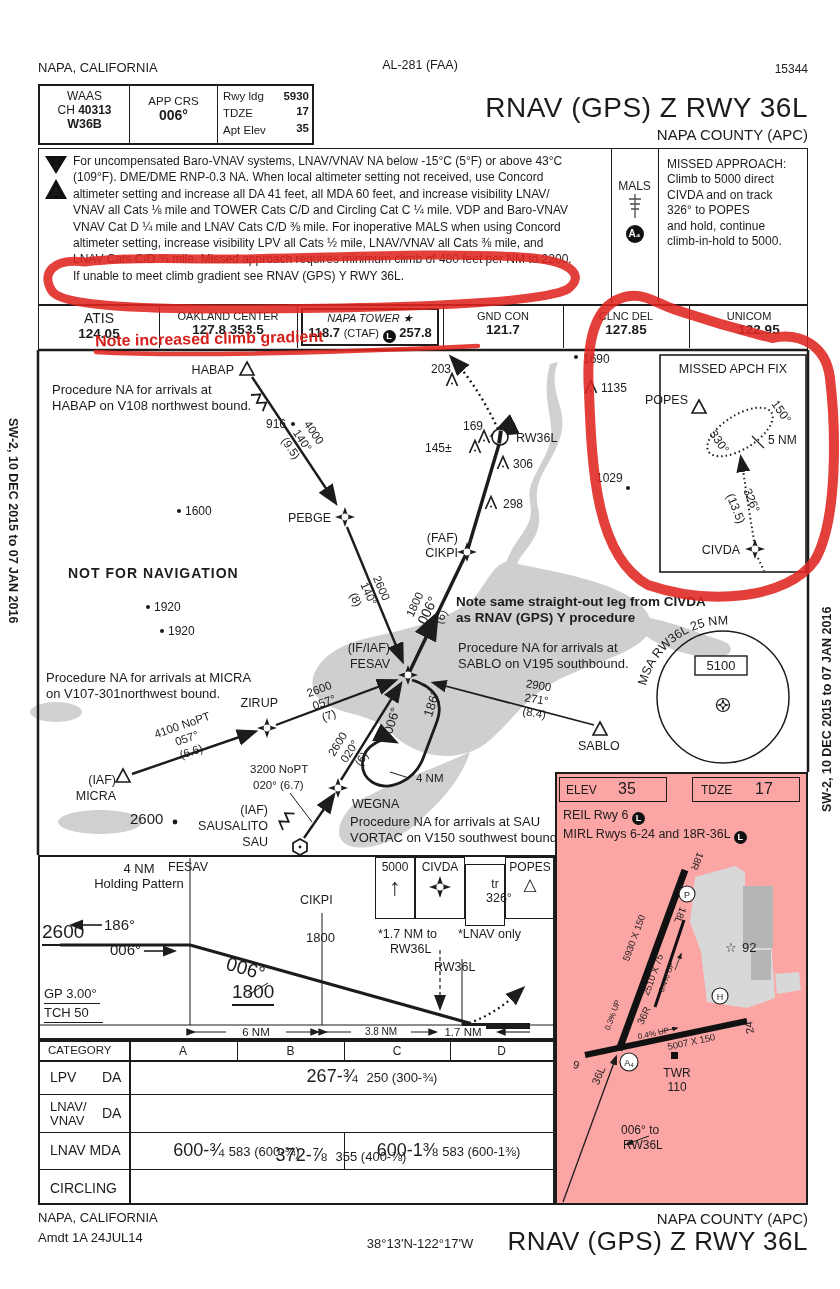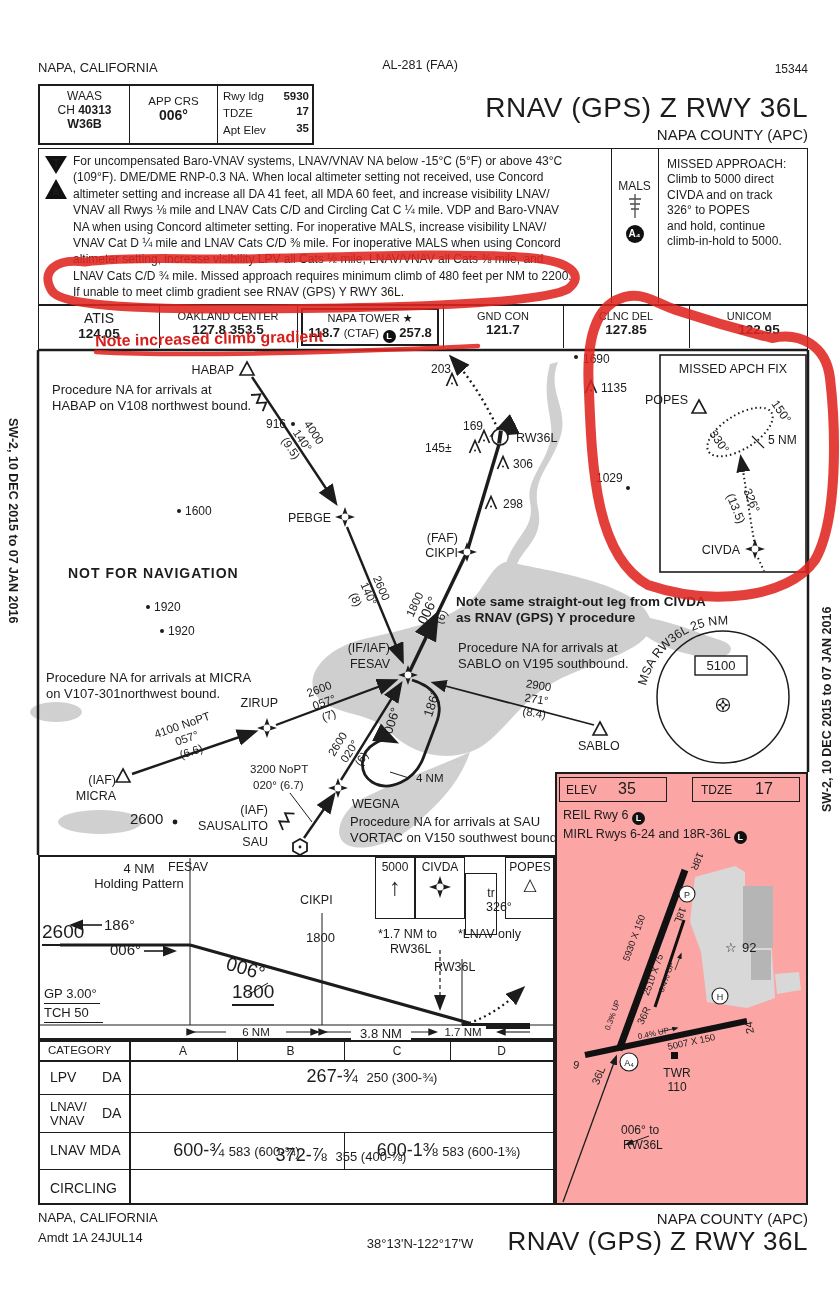--- a/index.html
+++ b/index.html
@@ -53,22 +53,21 @@
     <svg class="abs" style="left:5px;top:6px;" width="24" height="52" viewBox="0 0 24 52">
       <polygon points="1,1 23,1 12,19" fill="#111"></polygon>
       <text x="12" y="12" text-anchor="middle" font-size="11" font-weight="bold" fill="#fff">T</text>
       <polygon points="12,24 1,44 23,44" fill="#111"></polygon>
       <text x="12" y="41" text-anchor="middle" font-size="11" font-weight="bold" fill="#fff">A</text>
     </svg>
     <div class="abs" style="left:34px;top:4px;width:536px;font-size:12px;line-height:16.4px;">
       <div>For uncompensated Baro-VNAV systems, LNAV/VNAV NA below -15°C (5°F) or above 43°C</div>
       <div>(109°F).  DME/DME RNP-0.3 NA.  When local altimeter setting not received, use Concord</div>
       <div>altimeter setting and increase all DA 41 feet, all MDA 60 feet, and increase visibility LNAV/</div>
-      <div>VNAV all Rwys ⅛ mile and LNAV Cats C/D and Circling Cat C ¼ mile.  VDP and  Baro-VNAV</div>
-      <div>NA when using Concord altimeter setting.  For inoperative MALS, increase visibility LNAV/</div>
+      <div>VNAV all Cats ⅛ mile and TOWER Cats C/D and Circling Cat C ¼ mile.  VDP and  Baro-VNAV</div>
       <div>VNAV Cat D ¼ mile and LNAV Cats C/D ⅜ mile.  For inoperative MALS when using Concord</div>
       <div>altimeter setting, increase visibility LPV all Cats ½ mile, LNAV/VNAV all Cats ⅜ mile, and</div>
       <div>LNAV Cats C/D ¾ mile.  Missed approach requires minimum climb of 480 feet per NM to 2200.</div>
       <div>If unable to meet climb gradient see RNAV (GPS) Y RWY 36L.</div>
     </div>
     <div class="abs vline" style="left:572px;top:0;height:154px;"></div>
     <div class="abs vline" style="left:619px;top:0;height:154px;"></div>
     <div class="abs c" style="left:572px;top:30px;width:47px;">
       <div style="font-size:12px;">MALS</div>
       <svg width="20" height="26" viewBox="0 0 20 26">
@@ -94,21 +93,21 @@
       <div style="font-size:14px;">ATIS</div>
       <div class="b" style="font-size:13.5px;">124.05</div>
     </div>
     <div class="abs vline" style="left:120px;top:0;height:42px;"></div>
     <div class="abs c" style="left:120px;top:4px;width:138px;">
       <div style="font-size:11px;">OAKLAND CENTER</div>
       <div class="b" style="font-size:13.5px;">127.8 353.5</div>
     </div>
     <div class="abs vline" style="left:258px;top:0;height:42px;"></div>
     <div class="abs box2 c" style="left:262px;top:2px;width:138px;height:38px;">
-      <div style="font-size:11px;padding-top:2px;"><span>NAPA TOWER</span> <span>★</span></div>
+      <div style="font-size:11px;padding-top:2px;font-style:italic;"><span>NAPA TOWER</span> <span>★</span></div>
       <div style="font-size:13px;"><span class="b">118.7</span> <span style="font-size:11px;">(CTAF)</span> <span class="lcirc">L</span> <span class="b">257.8</span></div>
     </div>
     <div class="abs vline" style="left:404px;top:0;height:42px;"></div>
     <div class="abs c" style="left:404px;top:4px;width:120px;">
       <div style="font-size:11px;">GND CON</div>
       <div class="b" style="font-size:13.5px;">121.7</div>
     </div>
     <div class="abs vline" style="left:524px;top:0;height:42px;"></div>
     <div class="abs c" style="left:524px;top:4px;width:126px;">
       <div style="font-size:11px;">CLNC DEL</div>
@@ -405,32 +404,32 @@
       <div style="font-size:12px;padding-top:2px;">5000</div>
       <div style="font-size:24px;font-weight:bold;line-height:26px;">↑</div>
     </div>
     <div class="abs box c" style="left:40px;top:0;width:50px;height:62px;">
       <div style="font-size:12px;padding-top:2px;">CIVDA</div>
       <svg width="26" height="26" viewBox="-13 -13 26 26">
           <path d="M0,-11 L2.8,-2.8 L11,0 L2.8,2.8 L0,11 L-2.8,2.8 L-11,0 L-2.8,-2.8 Z" fill="#1c1c1c"></path>
           <circle r="3.6" fill="#fff"></circle>
         </svg>
     </div>
-    <div class="abs box c" style="left:90px;top:16px;width:32px;height:62px;padding-left:20px;">
+    <div class="abs box c" style="left:90px;top:7px;width:40px;height:62px;padding-left:20px;">
       <div style="font-size:12px;padding-top:12px;">tr</div>
       <div style="font-size:12.5px;">326°</div>
     </div>
     <div class="abs box c" style="left:130px;top:0;width:50px;height:62px;">
       <div style="font-size:12px;padding-top:2px;">POPES</div>
       <div style="font-size:17px;">△</div>
     </div>
   </div>
 
   <div class="abs c" style="left:226px;top:1026px;width:60px;background:#fff;font-size:11.5px;">6 NM</div>
-  <div class="abs c" style="left:351px;top:1026px;width:60px;background:#fff;font-size:13px;">3.8 NM</div>
+  <div class="abs c" style="left:351px;top:1026px;width:60px;background:#fff;font-size:10px;">3.8 NM</div>
   <div class="abs c" style="left:440px;top:1026px;width:46px;background:#fff;font-size:11.5px;">1.7 NM</div>
 
   <div class="abs box2" style="left:38px;top:1040px;width:517px;height:165px;">
     <div class="abs hline" style="left:0;top:18px;width:513px;border-top-width:2px;"></div>
     <div class="abs hline" style="left:0;top:52px;width:513px;"></div>
     <div class="abs hline" style="left:0;top:90px;width:513px;"></div>
     <div class="abs hline" style="left:0;top:127px;width:513px;"></div>
     <div class="abs vline" style="left:89px;top:0;height:161px;border-left-width:2px;"></div>
     <div class="abs vline" style="left:197px;top:0;height:18px;"></div>
     <div class="abs vline" style="left:304px;top:0;height:18px;"></div>

